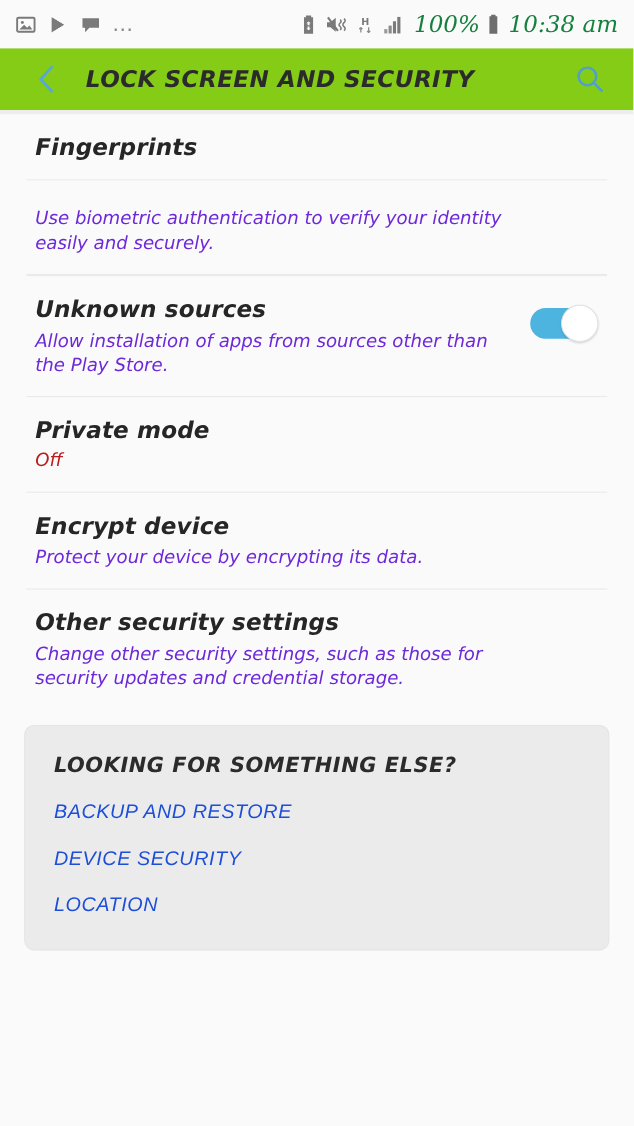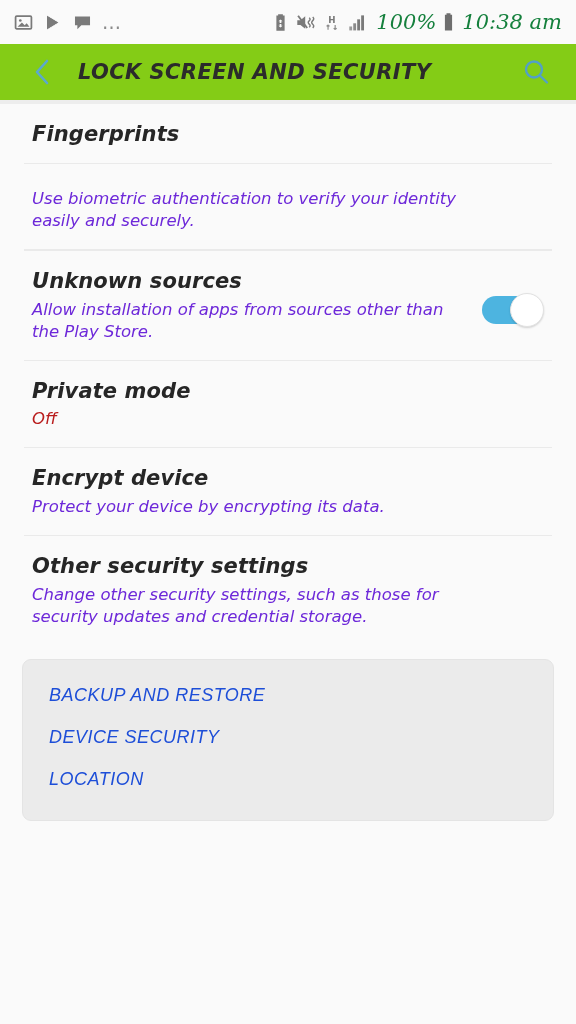--- a/index.html
+++ b/index.html
@@ -74,21 +74,21 @@
   }
 
   
   .list{ background:#FAFAFA; }
 
   .row{
     position:relative;
     padding:18px 32px 17px 32px;
     min-height:56px;
     display:flex;
-    align-items:center;
+    align-items:flex-start;
   }
   .row-texts{ flex:1 1 auto; padding-right:8px; }
 
   .row-title{
     font-family:"DejaVu Sans", sans-serif;
     font-size:21px;
     font-weight:700;
     font-style:italic;
     color:#262626;
     letter-spacing:0.1px;
@@ -294,17 +294,18 @@
   <div class="row">
     <div class="row-texts">
       <div class="row-title">Other security settings</div>
       <div class="row-desc">Change other security settings, such as those for security updates and credential storage.</div>
     </div>
   </div>
 </div>
 
 <div class="card-wrap">
   <div class="card">
+    <div class="card-heading">LOOKING FOR SOMETHING ELSE?</div>
     <a class="card-link">BACKUP AND RESTORE</a>
     <a class="card-link">DEVICE SECURITY</a>
     <a class="card-link">LOCATION</a>
   </div>
 </div>
 
 </body></html>

